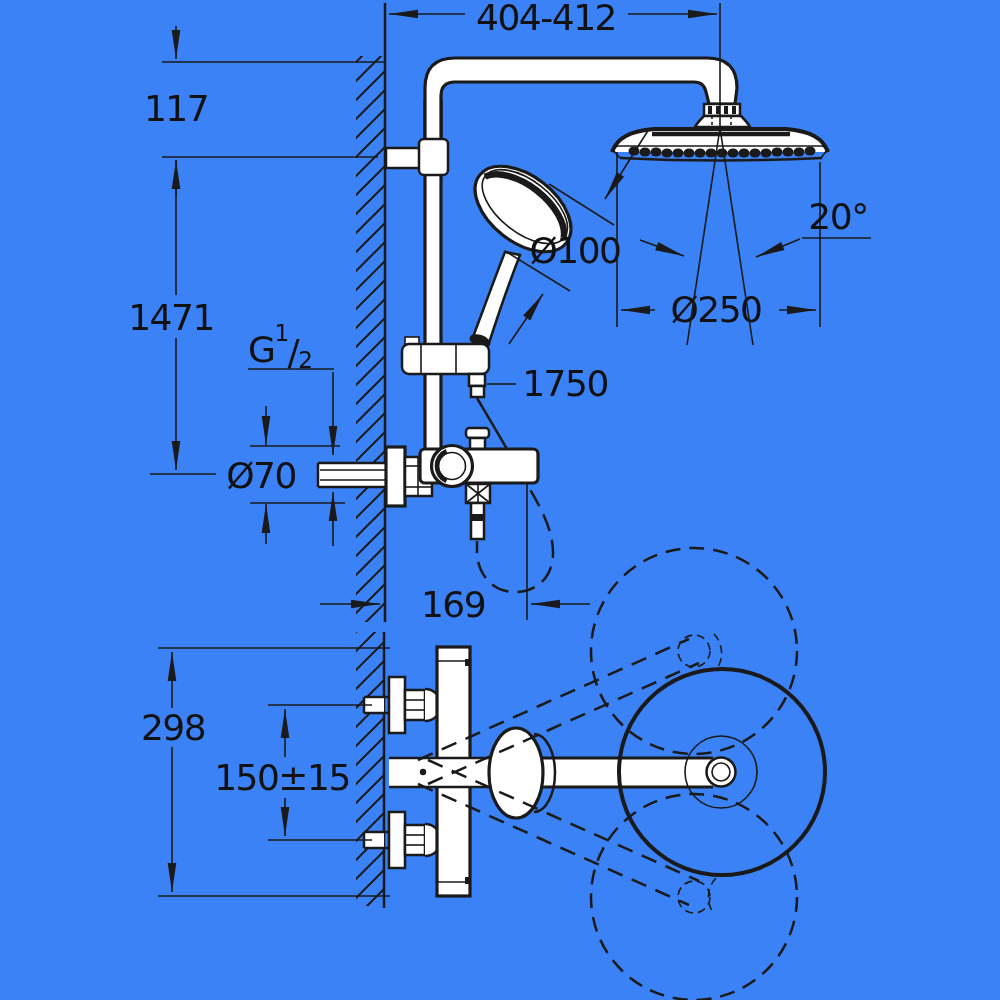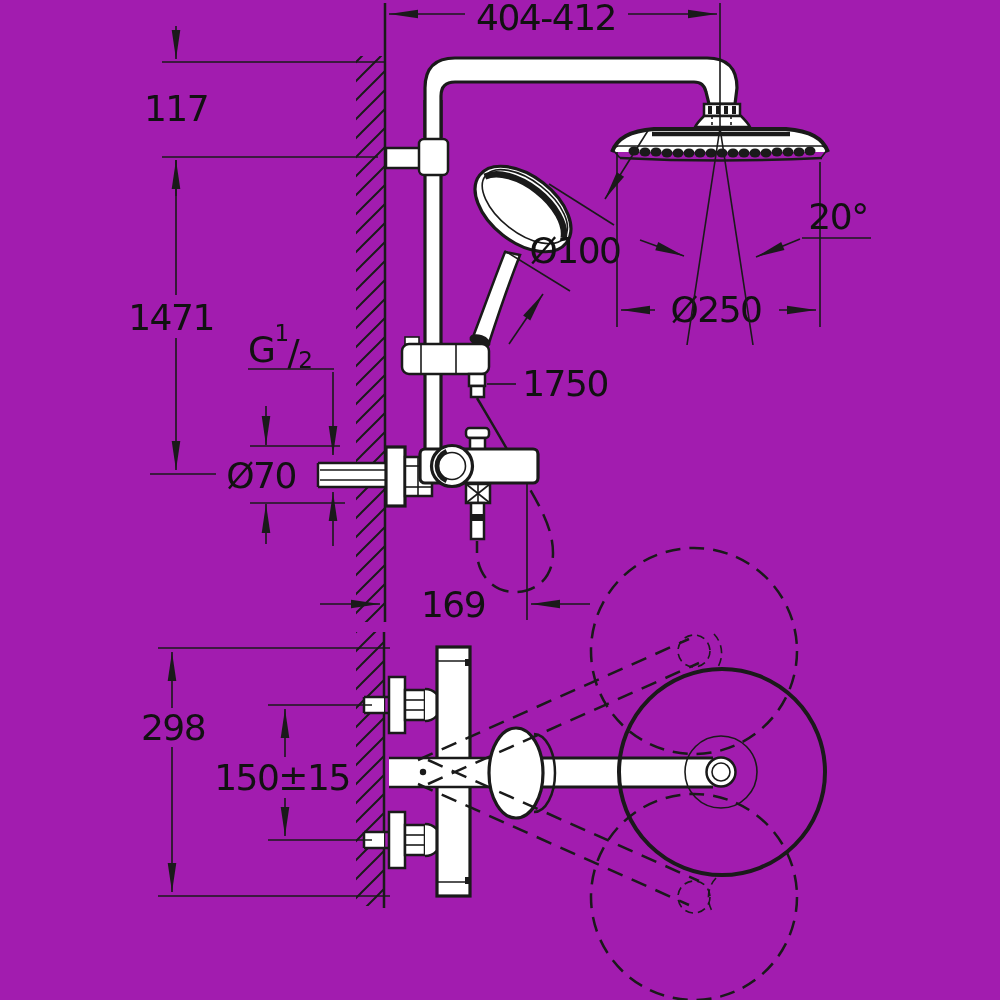--- a/index.html
+++ b/index.html
@@ -1,16 +1,16 @@
 <!DOCTYPE html>
 <html><head>
 <meta charset="utf-8">
 <style>
   html,body{margin:0;padding:0;background:#fff;}
-  .stage{width:1000px;height:1000px;position:relative;background:#a21caf;overflow:hidden;}
+  .stage{width:1000px;height:1000px;position:relative;background:#3b82f6;overflow:hidden;}
   svg{display:block;}
   .dim-text{font-family:"DejaVu Sans","Liberation Sans",sans-serif;font-size:36px;letter-spacing:-1.5px;fill:#111;}
   .dim-text.small{font-size:23px;}
   .oline{stroke:#1a1a1a;fill:none;}
   .thin{stroke-width:1.6;}
   .med{stroke-width:2.5;}
   .thick{stroke-width:3.2;}
   .heavy{stroke-width:4;}
   .wfill{fill:#ffffff;}
   .dark{fill:#1a1a1a;}

